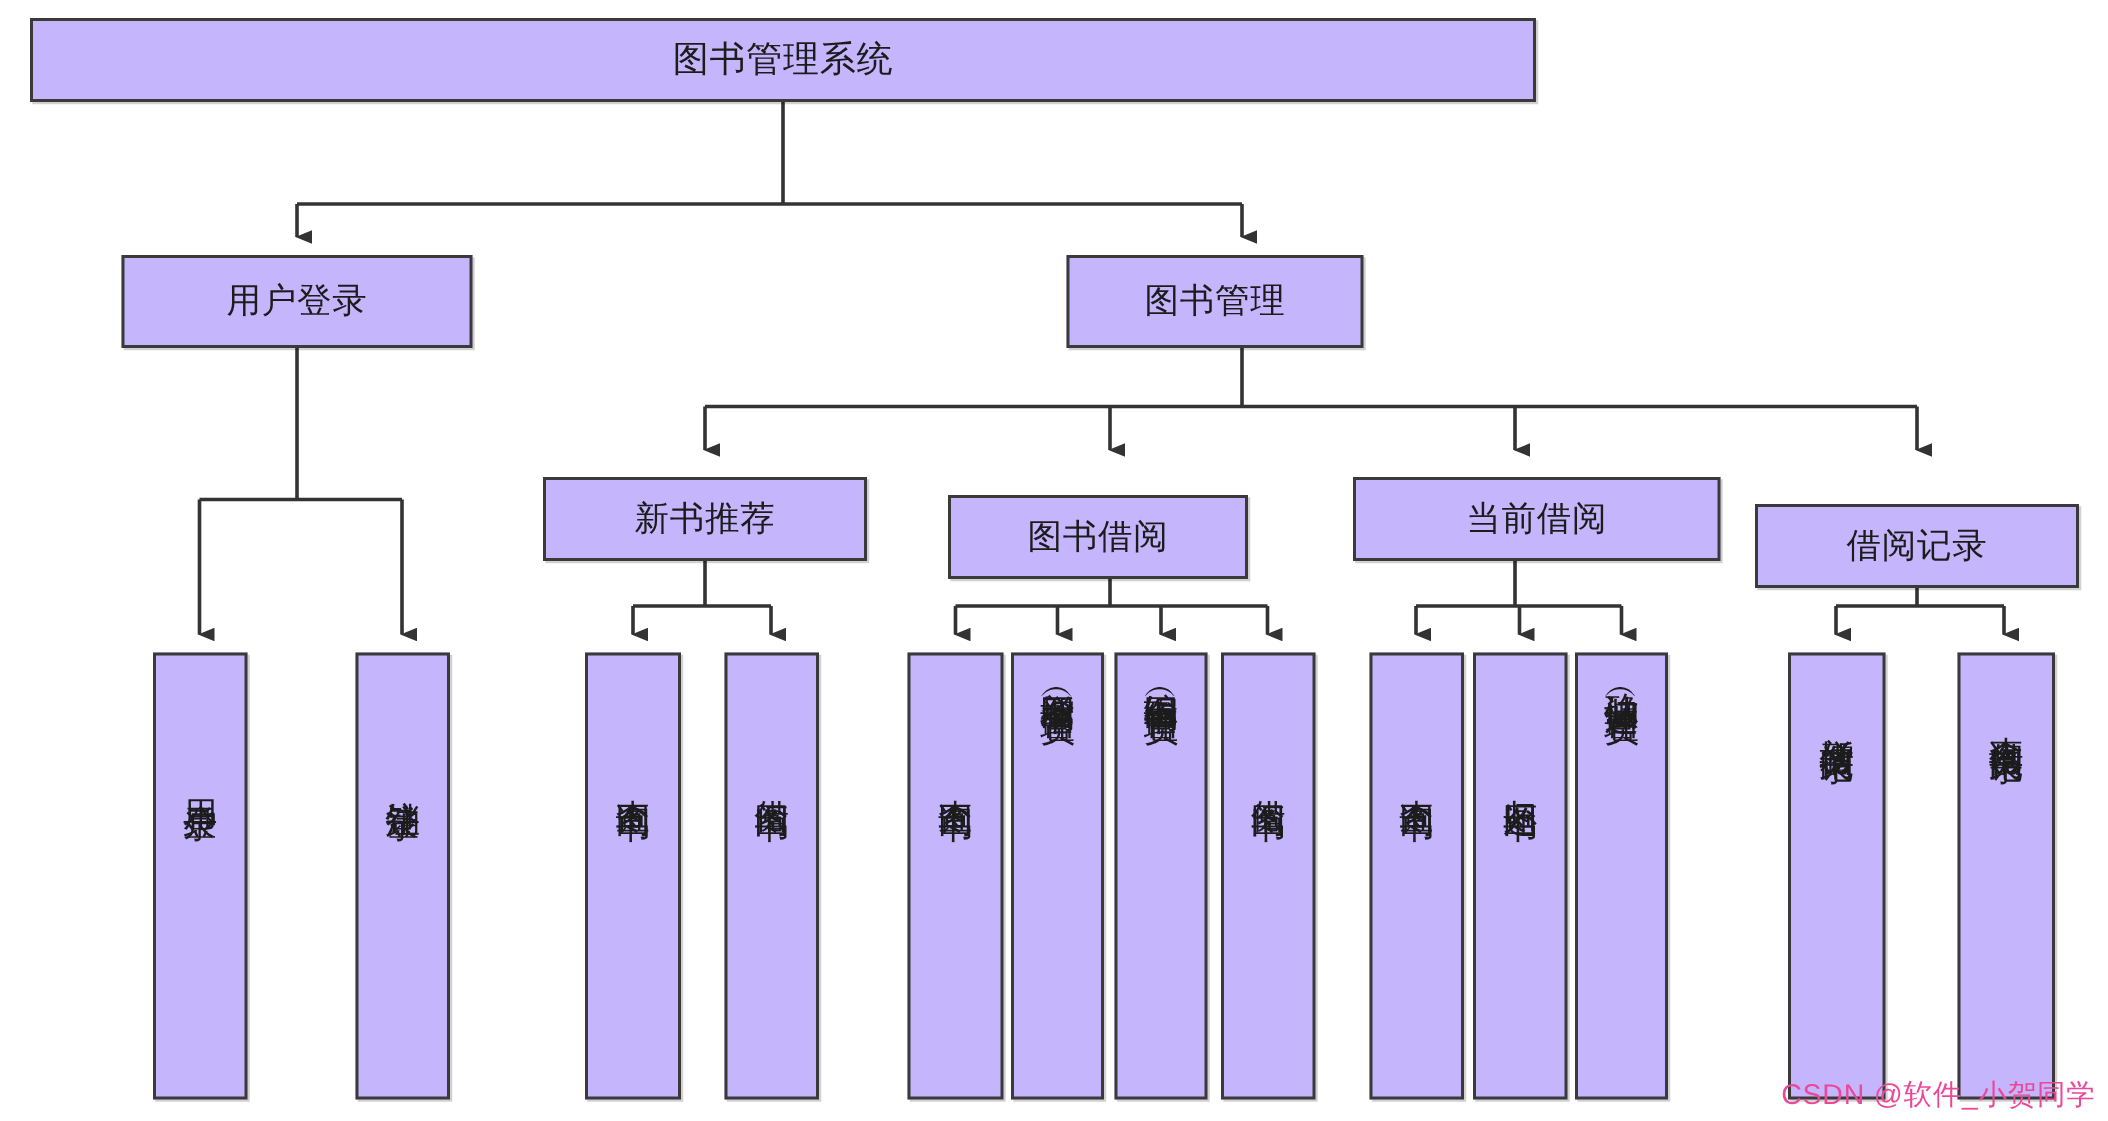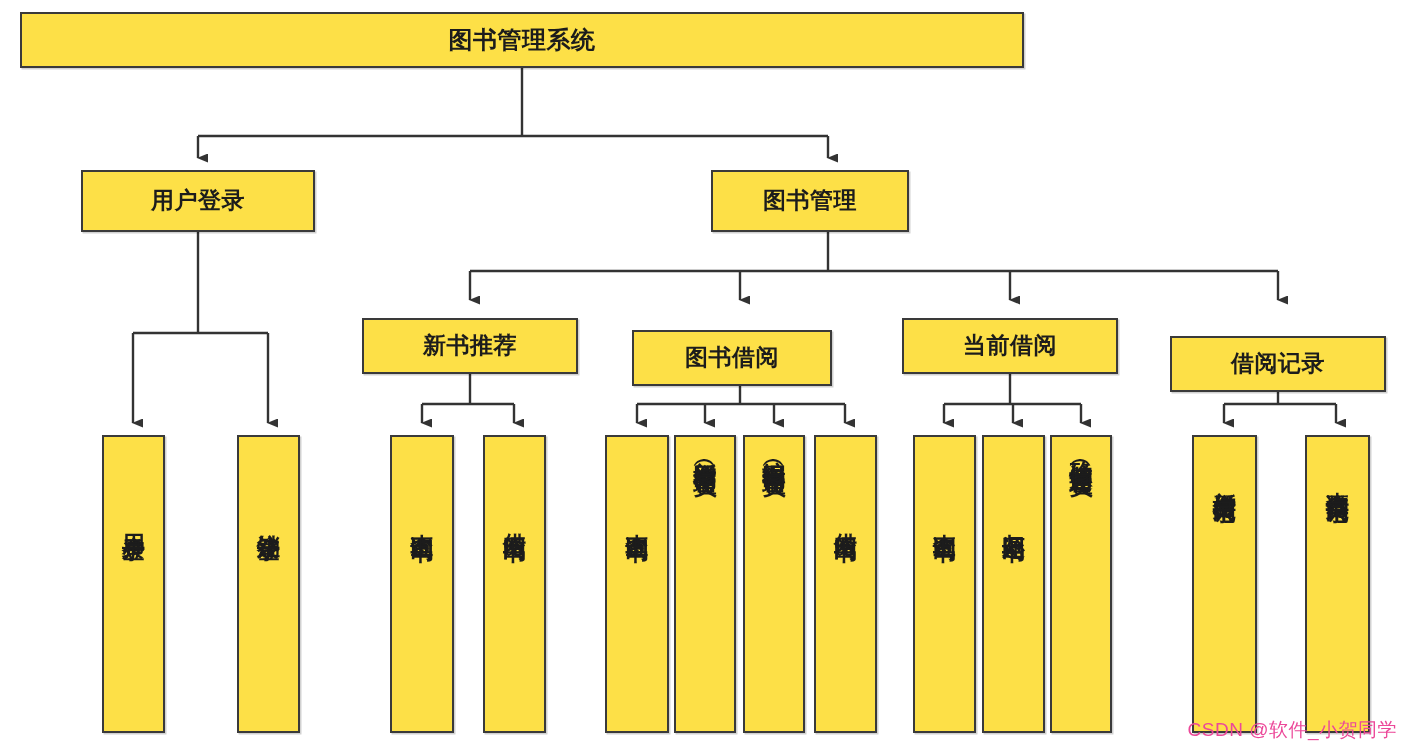--- a/index.html
+++ b/index.html
@@ -22,28 +22,27 @@
   svg.diagram-canvas {
     position: absolute;
     left: 0;
     top: 0;
     width: 1405px;
     height: 747px;
   }
   .node-box {
     position: absolute;
     box-sizing: border-box;
-    background: #fde047;
+    background: #c4b5fd;
     border: 2px solid #3a3a3a;
     box-shadow: 1.5px 1.5px 0 0 rgba(0,0,0,0.18);
     display: flex;
     align-items: center;
     justify-content: center;
     overflow: hidden;
-    font-weight: bold;
   }
   .node-label {
     color: #1c1c1c;
     line-height: 1.18;
     letter-spacing: 0.5px;
     white-space: pre;
     text-align: center;
   }
   .node-box.horizontal .node-label {
     writing-mode: horizontal-tb;
@@ -139,21 +138,21 @@
   <div class="node-box horizontal" style="left:711px; top:170px; width:198px; height:62px;">
     <span class="node-label">图书管理</span>
   </div>
 
   <div class="node-box horizontal" style="left:362px; top:318px; width:216px; height:56px;">
     <span class="node-label">新书推荐</span>
   </div>
   <div class="node-box horizontal" style="left:632px; top:330px; width:200px; height:56px;">
     <span class="node-label">图书借阅</span>
   </div>
-  <div class="node-box horizontal" style="left:902px; top:318px; width:216px; height:56px;">
+  <div class="node-box horizontal" style="left:902px; top:318px; width:245px; height:56px;">
     <span class="node-label">当前借阅</span>
   </div>
   <div class="node-box horizontal" style="left:1170px; top:336px; width:216px; height:56px;">
     <span class="node-label">借阅记录</span>
   </div>
 
   <div class="node-box vertical" style="left:102px; top:435px; width:63px; height:298px; padding-top:78px;">
     <span class="node-label">用户登录</span>
   </div>
   <div class="node-box vertical" style="left:237px; top:435px; width:63px; height:298px; padding-top:78px;">

